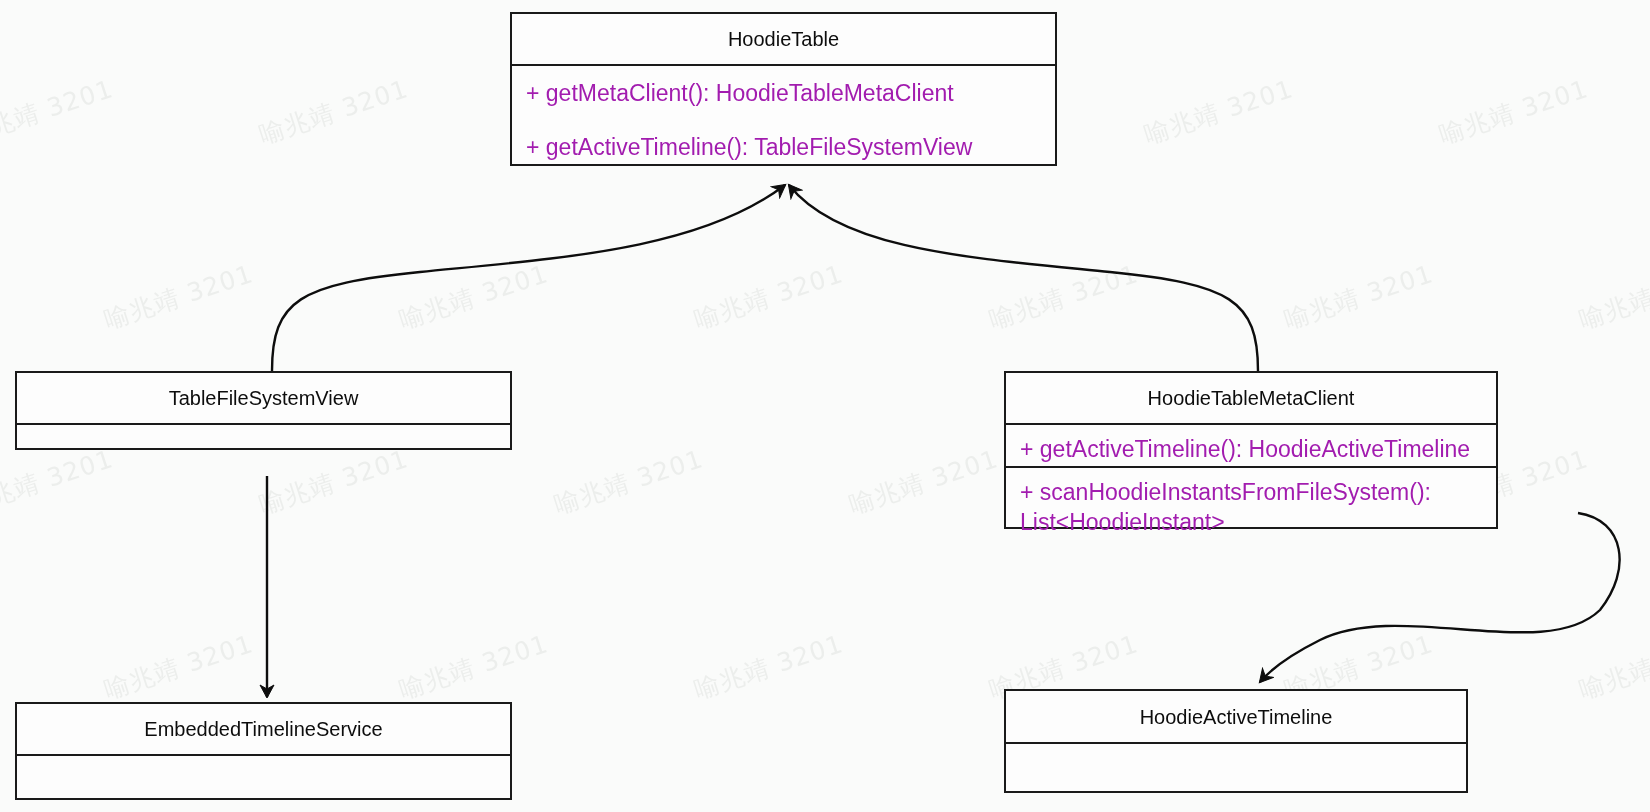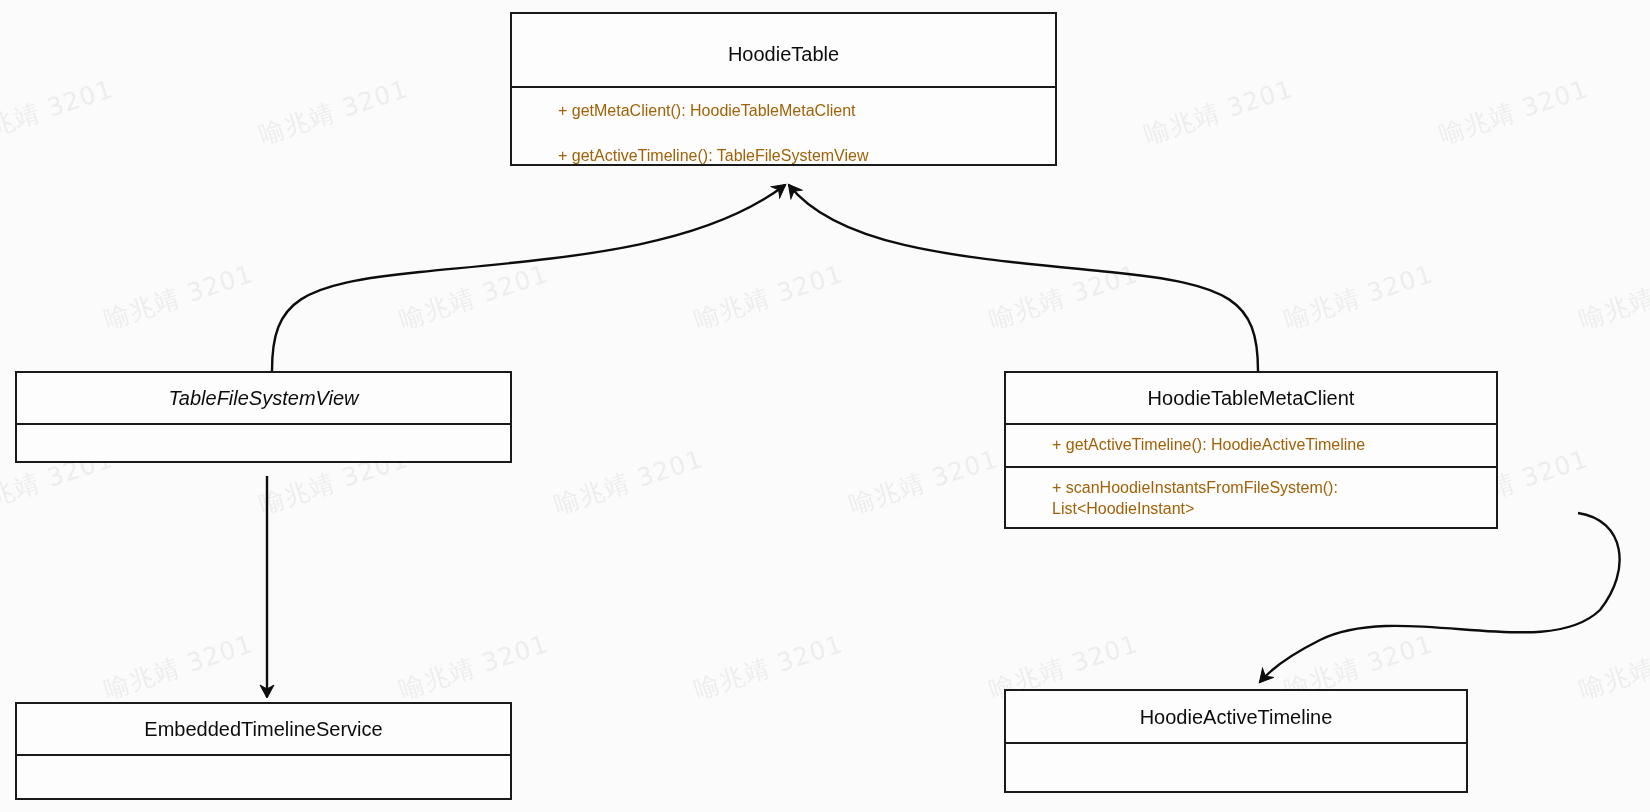--- a/index.html
+++ b/index.html
@@ -63,25 +63,24 @@
   }
   .uml-compartment {
     border-top: 2px solid #1a1a1a;
     box-sizing: border-box;
     padding: 11px 14px 10px 14px;
   }
   .uml-compartment.empty {
     padding: 0;
   }
   .uml-member {
-    font-size: 16px;
-    color: #a16207;
+    font-size: 23px;
+    color: #a21caf;
     line-height: 1.32;
     white-space: pre-wrap;
-    margin-left: 32px;
   }
 </style>
 </head>
 <body>
 
 <div id="canvas">
 
   <div id="watermarks">
       <div class="wm" style="color: rgb(236, 238, 236); left: -40px; top: 120px;">喻兆靖 3201</div>
       <div class="wm" style="color: rgb(236, 238, 236); left: 255px; top: 120px;">喻兆靖 3201</div>
@@ -122,28 +121,28 @@
     <path d="M 272 371 C 272 300 300 284 420 272 C 560 258 700 250 785 185" fill="none" stroke="#0d0d0d" stroke-width="2.4" marker-end="url(#hollowArrow)"></path>
 
     <path d="M 1258 371 C 1258 300 1230 284 1110 272 C 970 258 840 250 789 185" fill="none" stroke="#0d0d0d" stroke-width="2.4" marker-end="url(#hollowArrow)"></path>
 
     <path d="M 267 476 L 267 697" fill="none" stroke="#0d0d0d" stroke-width="2.4" marker-end="url(#solidArrow)"></path>
 
     <path d="M 1578 513 C 1625 520 1632 570 1600 610 C 1545 663 1400 600 1320 640 C 1290 655 1272 668 1260 682" fill="none" stroke="#0d0d0d" stroke-width="2.4" marker-end="url(#solidArrow)"></path>
   </svg>
 
   <div class="uml-class" style="left:510px; top:12px; width:547px; height:154px;">
-    <div class="uml-name" style="height:64px;margin-top:8px;">HoodieTable</div>
+    <div class="uml-name" style="height:50px;">HoodieTable</div>
     <div class="uml-compartment" style="height:102px; padding-top:12px;">
       <div class="uml-member" style="margin-bottom:24px;">+ getMetaClient(): HoodieTableMetaClient</div>
       <div class="uml-member">+ getActiveTimeline(): TableFileSystemView</div>
     </div>
   </div>
 
-  <div class="uml-class" style="left:15px; top:371px; width:497px; height:92px;font-style:italic;">
+  <div class="uml-class" style="left:15px; top:371px; width:497px; height:79px;">
     <div class="uml-name" style="height:50px;">TableFileSystemView</div>
     <div class="uml-compartment empty" style="height:50px;"></div>
   </div>
 
   <div class="uml-class" style="left:1004px; top:371px; width:494px; height:158px;">
     <div class="uml-name" style="height:50px;">HoodieTableMetaClient</div>
     <div class="uml-compartment" style="height:43px; padding:9px 14px 0 14px;">
       <div class="uml-member">+ getActiveTimeline(): HoodieActiveTimeline</div>
     </div>
     <div class="uml-compartment" style="height:65px; padding:9px 14px 0 14px;">

